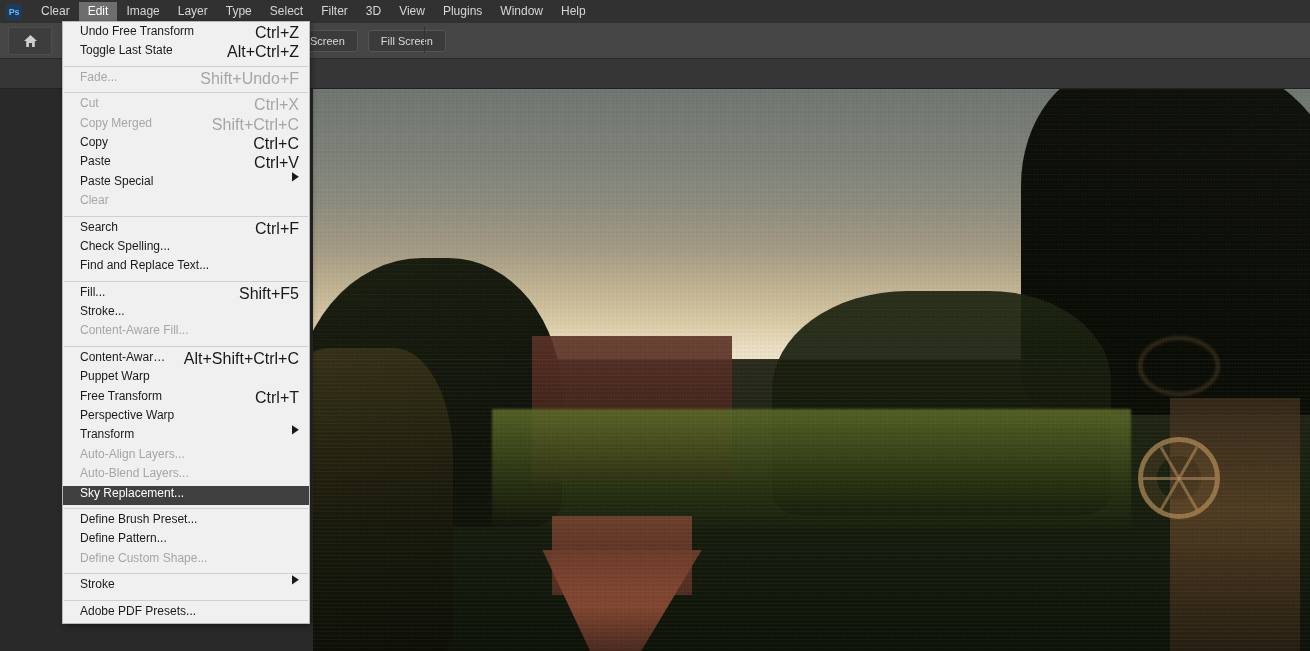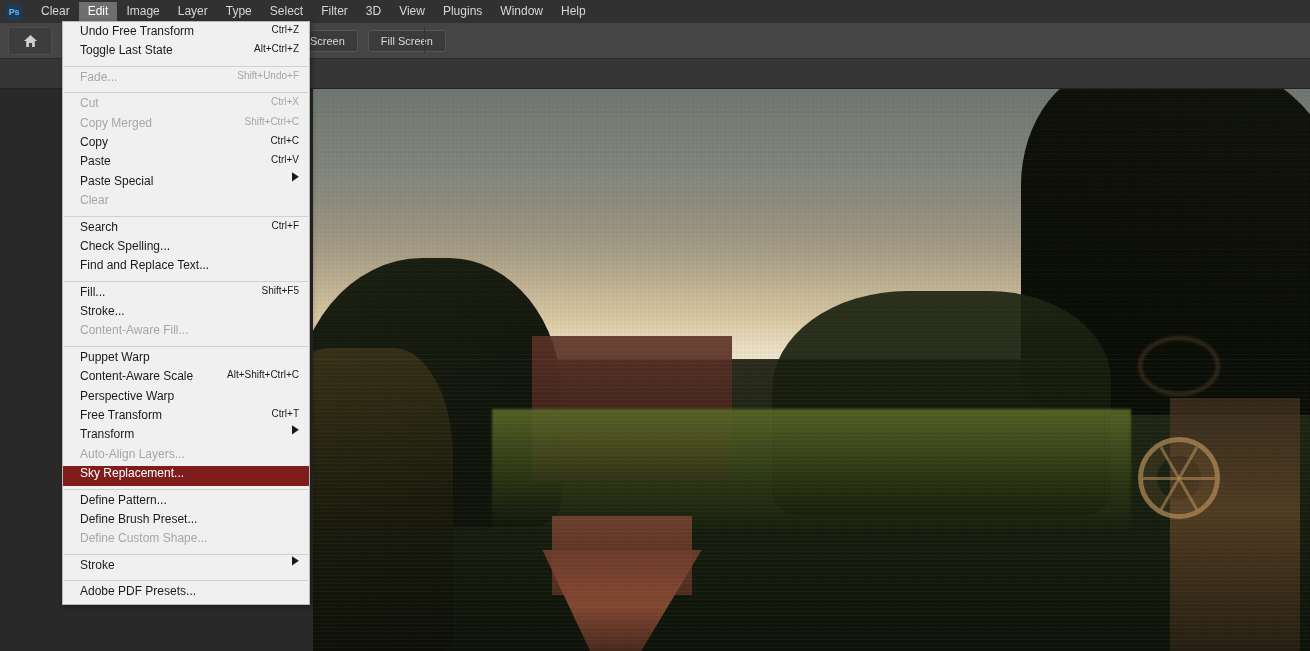--- a/index.html
+++ b/index.html
@@ -198,23 +198,23 @@
     background:#f0f0f0; border:1px solid #b8b8b8;
     box-shadow:2px 2px 5px rgba(0,0,0,.35);
     z-index:60; padding:2px 0 0 0; overflow:hidden; max-height:630px;
   }
   .mrow{
     display:flex; height:19.4px;
     padding:0 10px 0 17px; font-size:12px; color:#1a1a1a;
     white-space:nowrap; cursor:default; position:relative;
   }
   .mrow.disabled{ color:#a6a6a6; }
-  .mrow.selected{ background:#7f1d1d; color:#ffffff; }
+  .mrow.selected{ background:#404040; color:#ffffff; }
   .mlabel{ flex:1 1 auto; overflow:hidden; text-overflow:ellipsis; }
-  .mshort{ flex:0 0 auto; margin-left:18px; font-size:10px; }
+  .mshort{ flex:0 0 auto; margin-left:18px; font-size:16px; }
   .mrow.disabled .mshort{ color:#a6a6a6; }
   .marrow{
     flex:0 0 auto; margin-left:18px; font-size:9px; line-height:1;
     transform:scaleY(1.35);
   }
   .msep{ height:1px; background:#d0d0d0; margin:3px 1px; }
 </style>
 </head>
 <body>
 
@@ -340,49 +340,52 @@
         <span class="mshort">Shift+F5</span>
       </div>
       <div class="mrow">
         <span class="mlabel">Stroke...</span>
       </div>
       <div class="mrow disabled">
         <span class="mlabel">Content-Aware Fill...</span>
       </div>
       <div class="msep"></div>
       <div class="mrow">
-        <span class="mlabel">Puppet Warp</span>
-      </div>
-      <div class="mrow">
         <span class="mlabel">Content-Aware Scale</span>
         <span class="mshort">Alt+Shift+Ctrl+C</span>
       </div>
       <div class="mrow">
-        <span class="mlabel">Perspective Warp</span>
+        <span class="mlabel">Puppet Warp</span>
       </div>
       <div class="mrow">
         <span class="mlabel">Free Transform</span>
         <span class="mshort">Ctrl+T</span>
       </div>
       <div class="mrow">
+        <span class="mlabel">Perspective Warp</span>
+      </div>
+      <div class="mrow">
         <span class="mlabel">Transform</span>
         <span class="marrow">▶</span>
       </div>
       <div class="mrow disabled">
         <span class="mlabel">Auto-Align Layers...</span>
       </div>
+      <div class="mrow disabled">
+        <span class="mlabel">Auto-Blend Layers...</span>
+      </div>
       <div class="mrow selected">
         <span class="mlabel">Sky Replacement...</span>
       </div>
       <div class="msep"></div>
       <div class="mrow">
+        <span class="mlabel">Define Brush Preset...</span>
+      </div>
+      <div class="mrow">
         <span class="mlabel">Define Pattern...</span>
-      </div>
-      <div class="mrow">
-        <span class="mlabel">Define Brush Preset...</span>
       </div>
       <div class="mrow disabled">
         <span class="mlabel">Define Custom Shape...</span>
       </div>
       <div class="msep"></div>
       <div class="mrow">
         <span class="mlabel">Stroke</span>
         <span class="marrow">▶</span>
       </div>
       <div class="msep"></div>

